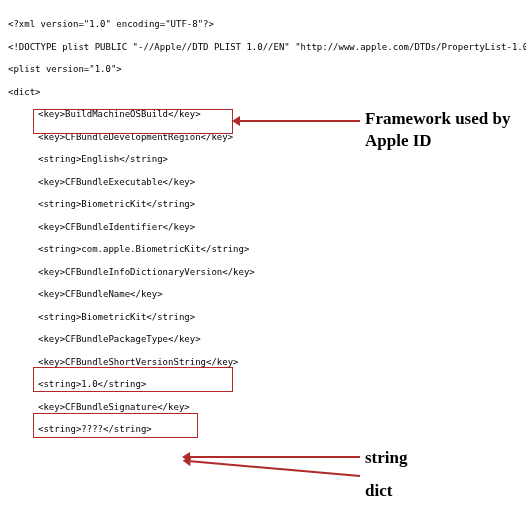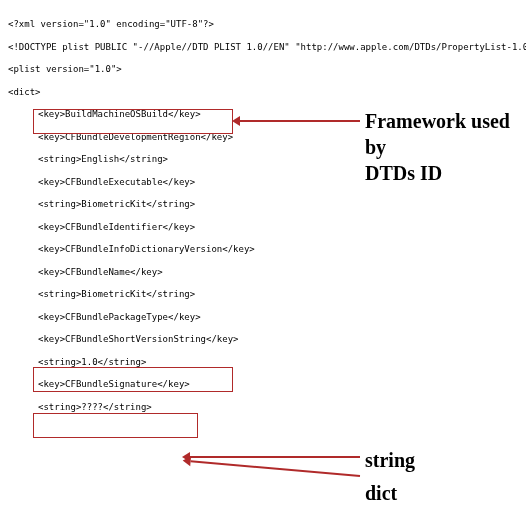--- a/index.html
+++ b/index.html
@@ -47,40 +47,41 @@
     left: -8px;
     top: -4px;
     border-style: solid;
     border-width: 5px 8px 5px 0;
     border-color: transparent #b02a2a transparent transparent;
   }
   .label {
     position: absolute;
     font-family: Georgia, "Times New Roman", serif;
     font-weight: bold;
-    font-size: 20px;
+    font-size: 17px;
     color: #000;
     line-height: 1.3;
     pointer-events: auto;
   }
 </style>
 </head>
 <body>
 
 <div class="code">
 <span class="ln">&lt;?xml version="1.0" encoding="UTF-8"?&gt;</span>
 <span class="ln">&lt;!DOCTYPE plist PUBLIC "-//Apple//DTD PLIST 1.0//EN" "http://www.apple.com/DTDs/PropertyList-1.0.dtd"&gt;</span>
 <span class="ln">&lt;plist version="1.0"&gt;</span>
 <span class="ln">&lt;dict&gt;</span>
 <span class="ln i1">&lt;key&gt;BuildMachineOSBuild&lt;/key&gt;</span>
 <span class="ln i1">&lt;key&gt;CFBundleDevelopmentRegion&lt;/key&gt;</span>
 <span class="ln i1">&lt;string&gt;English&lt;/string&gt;</span>
 <span class="ln i1">&lt;key&gt;CFBundleExecutable&lt;/key&gt;</span>
 <span class="ln i1">&lt;string&gt;BiometricKit&lt;/string&gt;</span>
 <span class="ln i1">&lt;key&gt;CFBundleIdentifier&lt;/key&gt;</span>
+<span class="ln i1">&lt;string&gt;com.apple.BiometricKit&lt;/string&gt;</span>
 <span class="ln i1">&lt;key&gt;CFBundleInfoDictionaryVersion&lt;/key&gt;</span>
 <span class="ln i1">&lt;key&gt;CFBundleName&lt;/key&gt;</span>
 <span class="ln i1">&lt;string&gt;BiometricKit&lt;/string&gt;</span>
 <span class="ln i1">&lt;key&gt;CFBundlePackageType&lt;/key&gt;</span>
 <span class="ln i1">&lt;key&gt;CFBundleShortVersionString&lt;/key&gt;</span>
 <span class="ln i1">&lt;string&gt;1.0&lt;/string&gt;</span>
 <span class="ln i1">&lt;key&gt;CFBundleSignature&lt;/key&gt;</span>
 <span class="ln i1">&lt;string&gt;????&lt;/string&gt;</span>
 
 
@@ -114,21 +115,21 @@
 
 
 </div>
 
 <div class="annotations">
 
   <div class="box" style="left:33px; top:109px; width:200px; height:25px;"></div>
   <div class="arrow" style="left:240px; top:120px; width:120px;"></div>
   <div class="label" style="left:365px; top:108px;">
     <span>Framework used by</span><br>
-    <span>DTDs ID</span>
+    <span>Apple ID</span>
   </div>
 
   <div class="box" style="left:33px; top:367px; width:200px; height:25px;"></div>
 
   <div class="box" style="left:33px; top:413px; width:165px; height:25px;"></div>
 
   <div class="arrow" style="left:190px; top:456px; width:170px;"></div>
   <div class="label" style="left:365px; top:447px;">string</div>
 
   <div class="arrow" style="left:190px; top:475px; width:170px; transform:rotate(5deg); transform-origin:right center;"></div>

